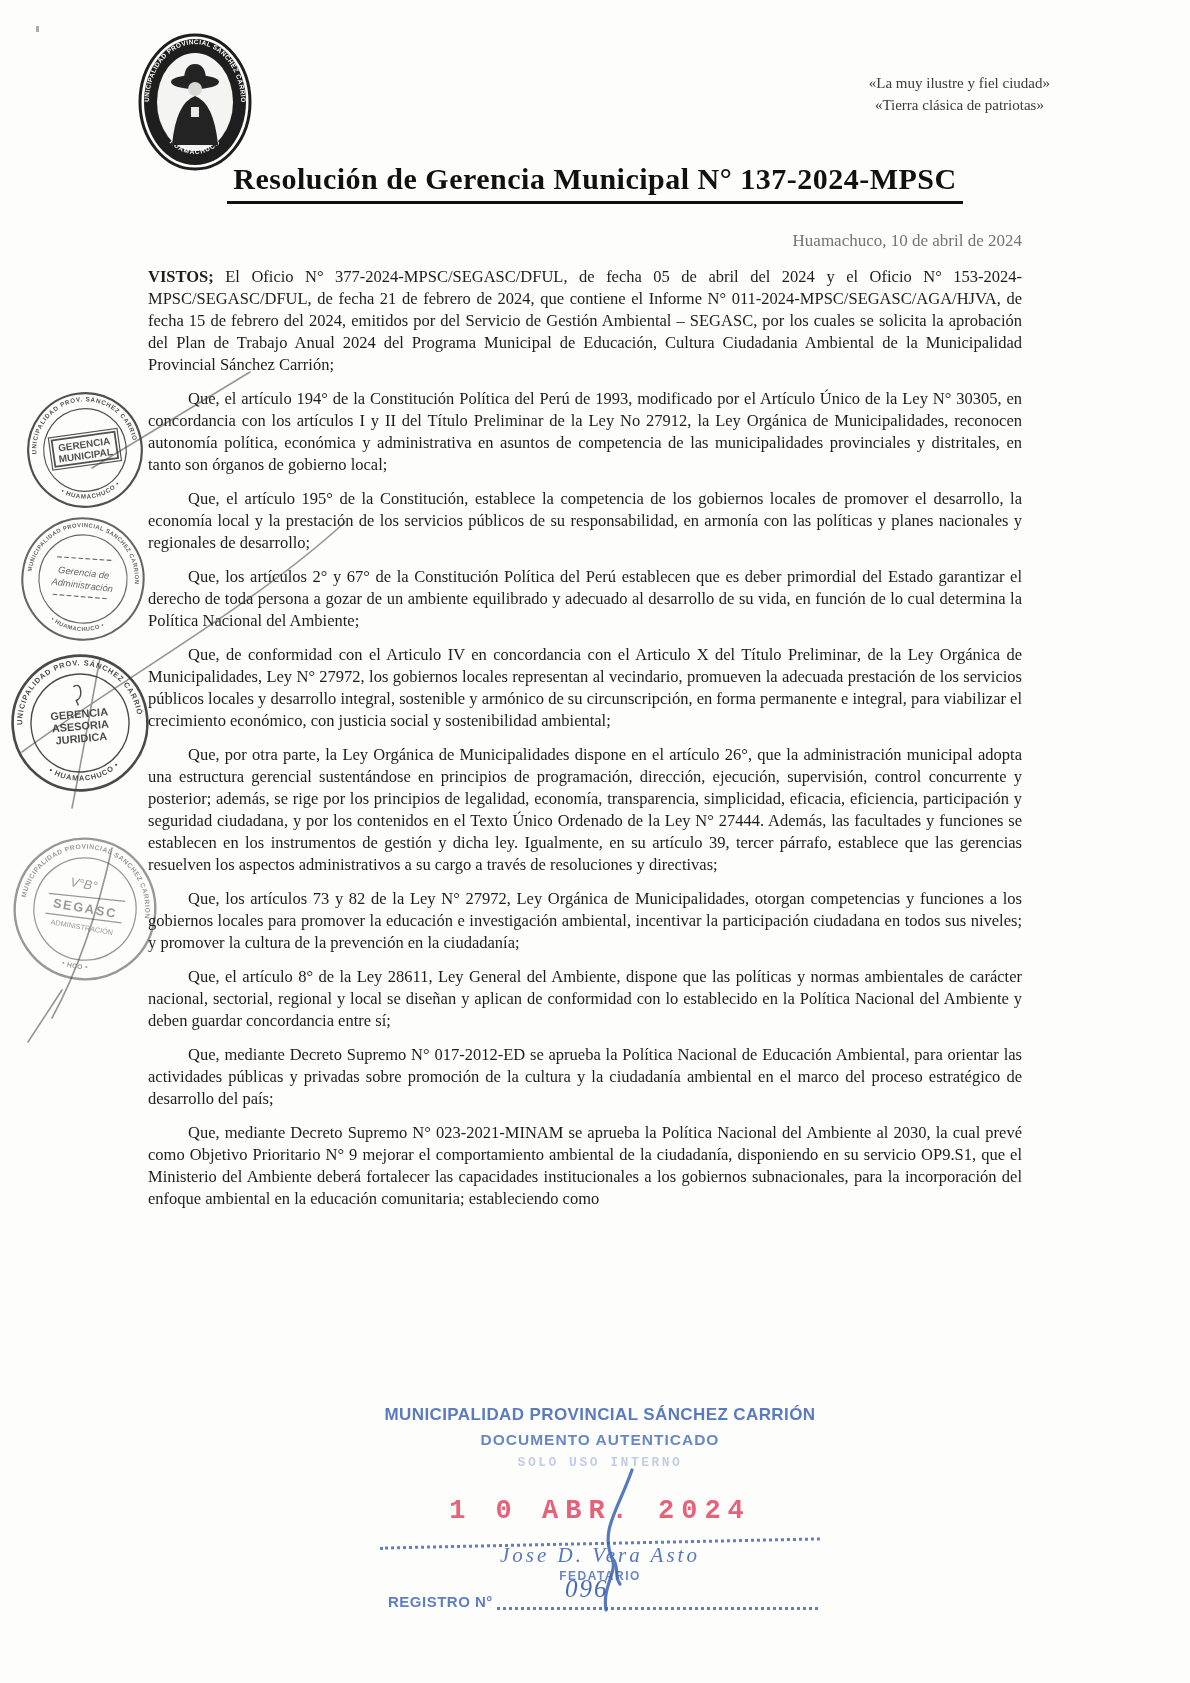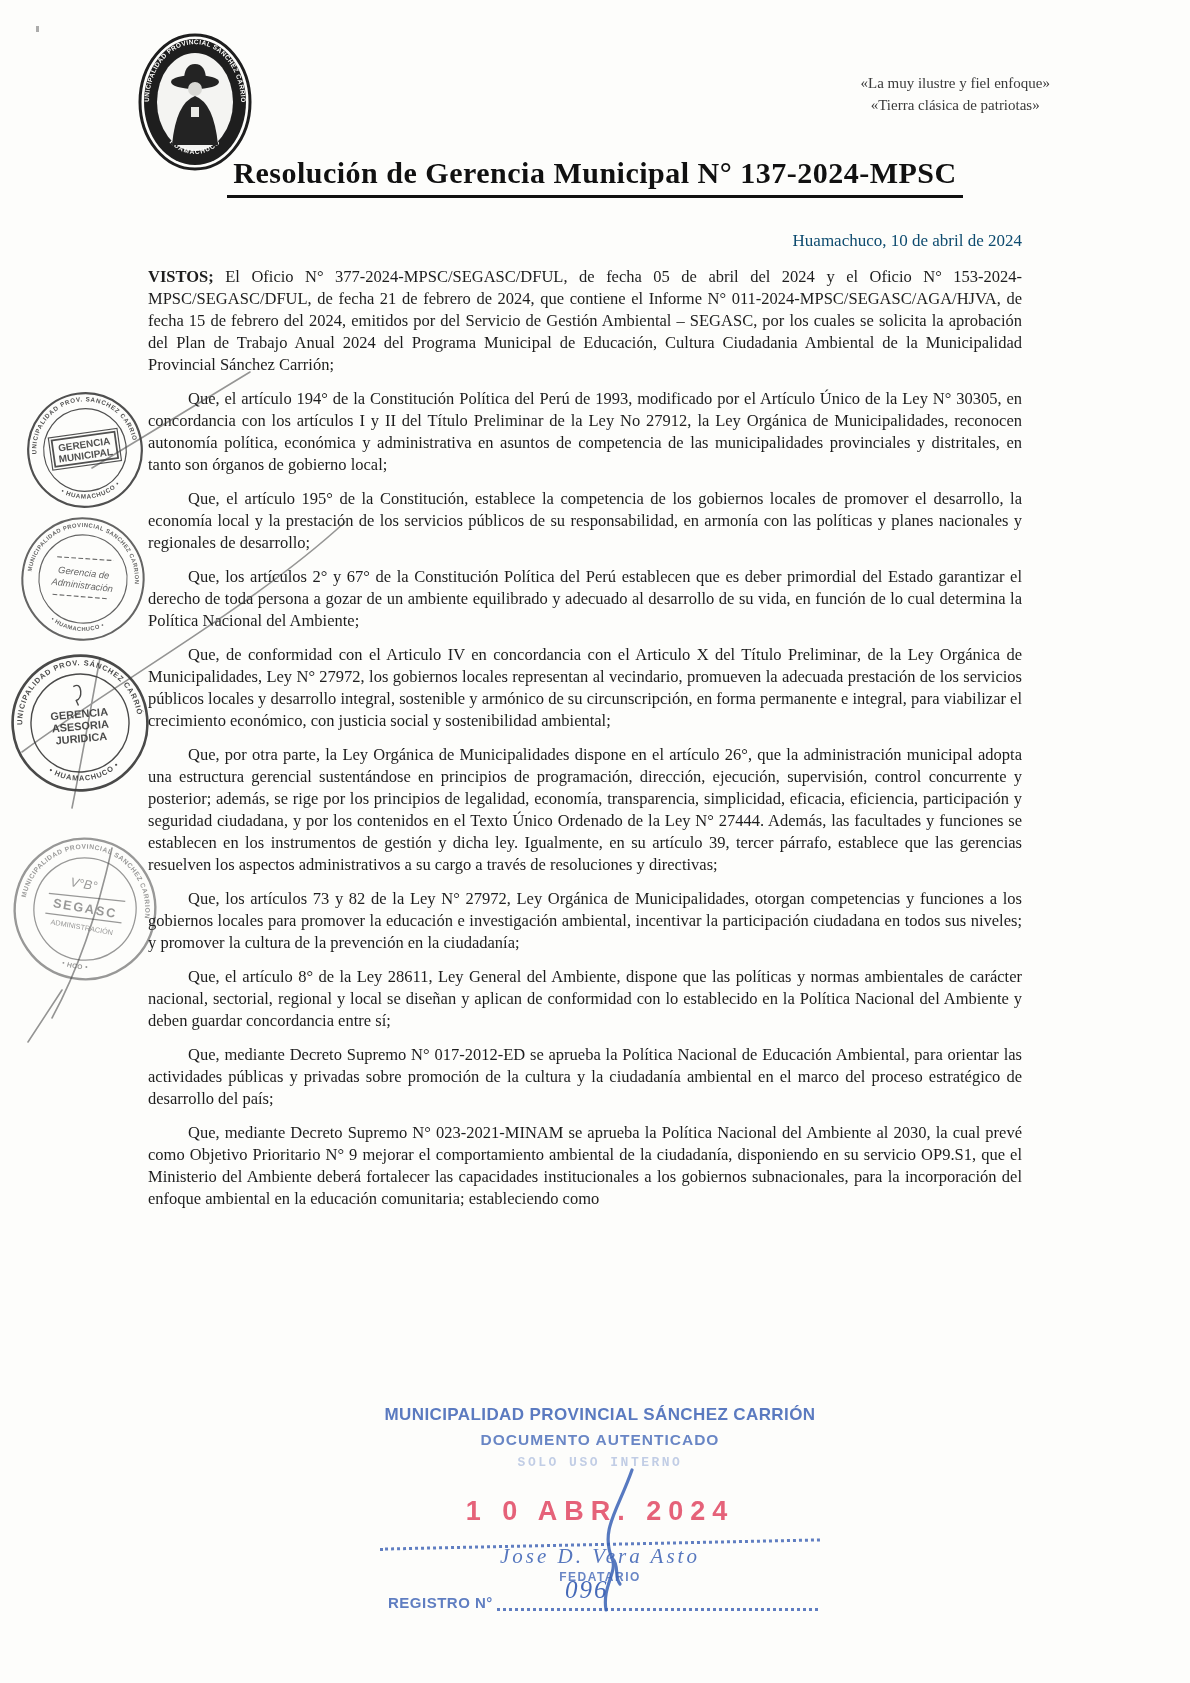--- a/index.html
+++ b/index.html
@@ -7,26 +7,26 @@
     position:relative;width:1190px;height:1683px;margin:0 auto;
     background:#fdfdfb;overflow:hidden;
     font-family:"Liberation Serif",serif;color:#1d1d1d;
   }
   
   .seal{position:absolute;left:138px;top:33px;width:114px;height:138px;}
   .mottos{
     position:absolute;top:72px;right:140px;text-align:center;
     font-size:15px;line-height:22px;color:#3a3a3a;
   }
-  .doc-title-wrap{position:absolute;top:156px;left:0;width:100%;text-align:center;}
+  .doc-title-wrap{position:absolute;top:162px;left:0;width:100%;text-align:center;}
   .doc-title{
     display:inline-block;font-size:30px;font-weight:bold;letter-spacing:.5px;
     border-bottom:3px solid #111;padding:0 6px 5px 6px;color:#111;
   }
-  .dateline{position:absolute;top:231px;right:168px;font-size:17px;color:#0c4a6e;}
+  .dateline{position:absolute;top:231px;right:168px;font-size:17px;color:#737373;}
   
   .body-block{position:absolute;left:148px;top:266px;width:874px;}
   .body-block p{margin:0 0 12px 0;font-size:16.5px;line-height:22px;text-align:justify;}
   .bold{font-weight:bold;}
   .addressee{font-size:17.5px;letter-spacing:.2px;}
   .considerando{margin-top:16px !important;}
   .para{text-indent:40px;}
   
   .stamp{position:absolute;color:#2b2b2b;}
   .stamp .ring-txt{font-family:"Liberation Sans",sans-serif;font-weight:bold;fill:currentColor;}
@@ -37,21 +37,21 @@
   .ctr{font-family:"Liberation Sans",sans-serif;text-anchor:middle;}
   .scribbles{position:absolute;left:0;top:350px;width:370px;height:730px;pointer-events:none;}
   
   .auth{position:absolute;left:360px;top:1405px;width:480px;text-align:center;
         font-family:"Liberation Sans",sans-serif;color:#4569b8;}
   .auth-line1{font-size:17px;font-weight:bold;letter-spacing:.4px;opacity:.88;}
   .auth-line2{font-size:15.5px;font-weight:bold;letter-spacing:1px;margin-top:6px;opacity:.8;}
   .auth-line3{font-size:13px;font-weight:bold;letter-spacing:2.5px;margin-top:6px;opacity:.32;
               filter:blur(.4px);font-family:Liberation Mono, monospace;}
   .auth-date{margin-top:26px;color:#e4556e;font-size:27px;font-weight:bold;letter-spacing:7px;
-             font-family:Liberation Sans, sans-serif;opacity:.92;}
+             font-family:Liberation Mono, monospace;opacity:.92;}
   .auth-dotline{width:440px;margin:16px auto 0 auto;border-top:3px dotted #4569b8;
                 transform:rotate(-1.2deg);opacity:.85;}
   .auth-sig{font-family:"Liberation Serif",serif;font-style:italic;font-size:21px;
             letter-spacing:3px;margin-top:-2px;opacity:.9;}
   .auth-role{font-size:12px;font-weight:bold;letter-spacing:1.5px;margin-top:1px;opacity:.8;}
   .reg-row{position:relative;display:flex;align-items:flex-end;margin-top:10px;
            padding-left:28px;width:430px;}
   .reg-label{font-size:15px;font-weight:bold;letter-spacing:.5px;white-space:nowrap;opacity:.85;}
   .reg-dots{flex:1;border-bottom:3px dotted #4569b8;height:1px;margin-left:4px;opacity:.85;}
   .reg-value{position:absolute;left:205px;top:-18px;font-style:italic;font-size:25px;
@@ -83,21 +83,21 @@
     <g fill="#232323">
       <ellipse cx="57" cy="49" rx="24" ry="7"></ellipse>
       <path d="M46,48 Q46,31 57,31 Q68,31 68,48 Z"></path>
       <circle cx="57" cy="56" r="7" fill="#d8d8d4"></circle>
       <path d="M34,112 Q38,70 57,63 Q76,70 80,112 Z"></path>
       <rect x="53" y="74" width="8" height="10" fill="#e9e9e5"></rect>
     </g>
   </svg>
 
   <div class="mottos">
-    <div>«La muy ilustre y fiel enfoque»</div>
+    <div>«La muy ilustre y fiel ciudad»</div>
     <div>«Tierra clásica de patriotas»</div>
   </div>
 
   <div class="doc-title-wrap">
     <span class="doc-title">Resolución de Gerencia Municipal N° 137-2024-MPSC</span>
   </div>
 
   <div class="dateline">Huamachuco, 10 de abril de 2024</div>
 
   <div class="body-block">

